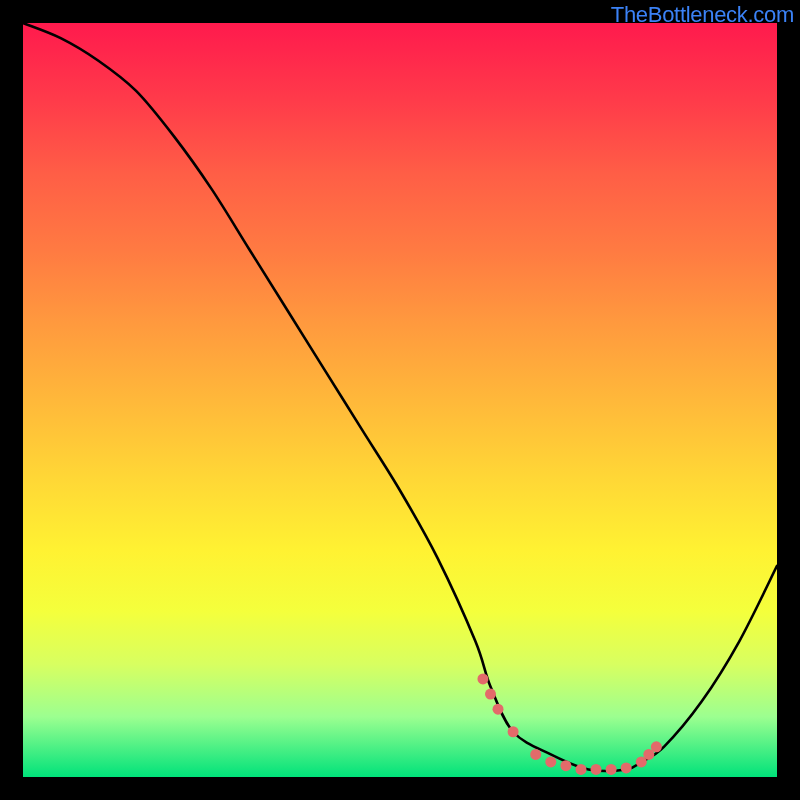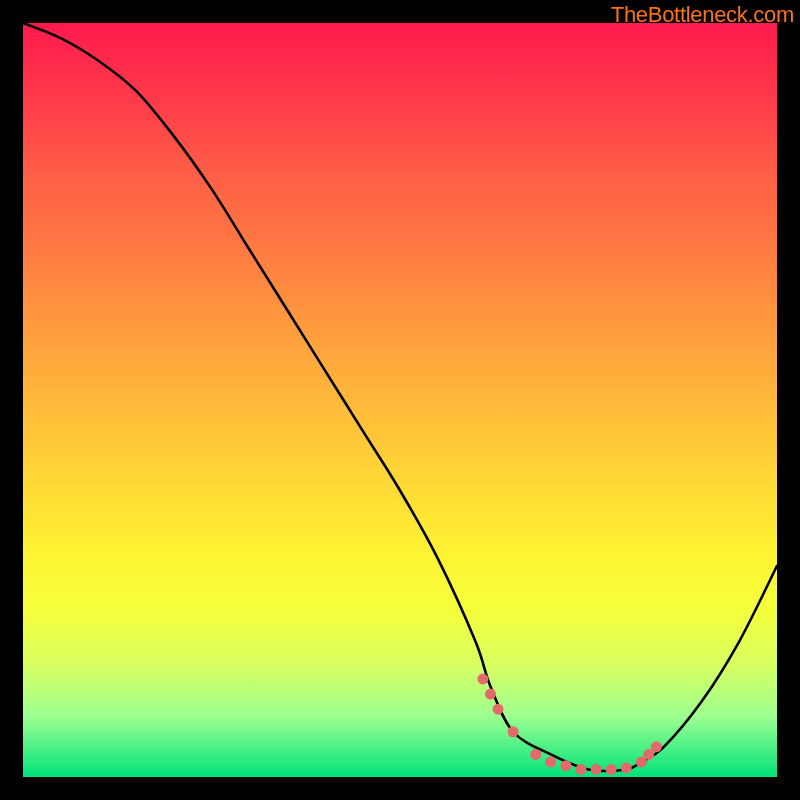--- a/index.html
+++ b/index.html
@@ -39,21 +39,21 @@
   .curve {
     position: absolute;
     inset: 0;
     width: 754px;
     height: 754px;
   }
   .attrib {
     position: absolute;
     top: 2px;
     right: 6px;
-    color: #f97316;
+    color: #3b82f6;
     font-size: 22px;
     font-weight: 500;
     letter-spacing: -0.3px;
   }
 </style>
 </head>
 <body>
 
 <div class="frame">
   <div class="gradient"></div>

